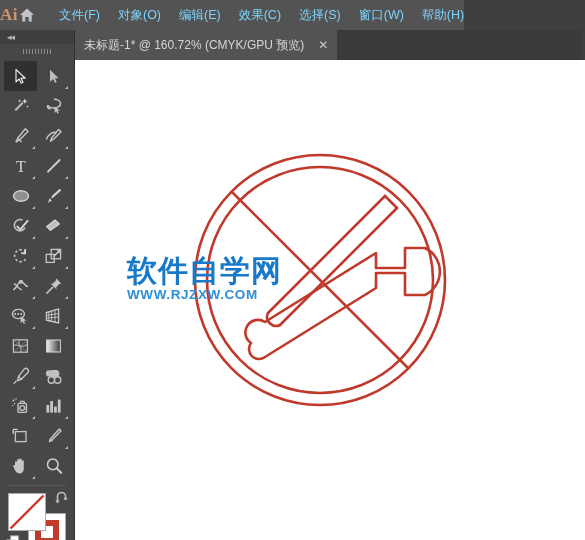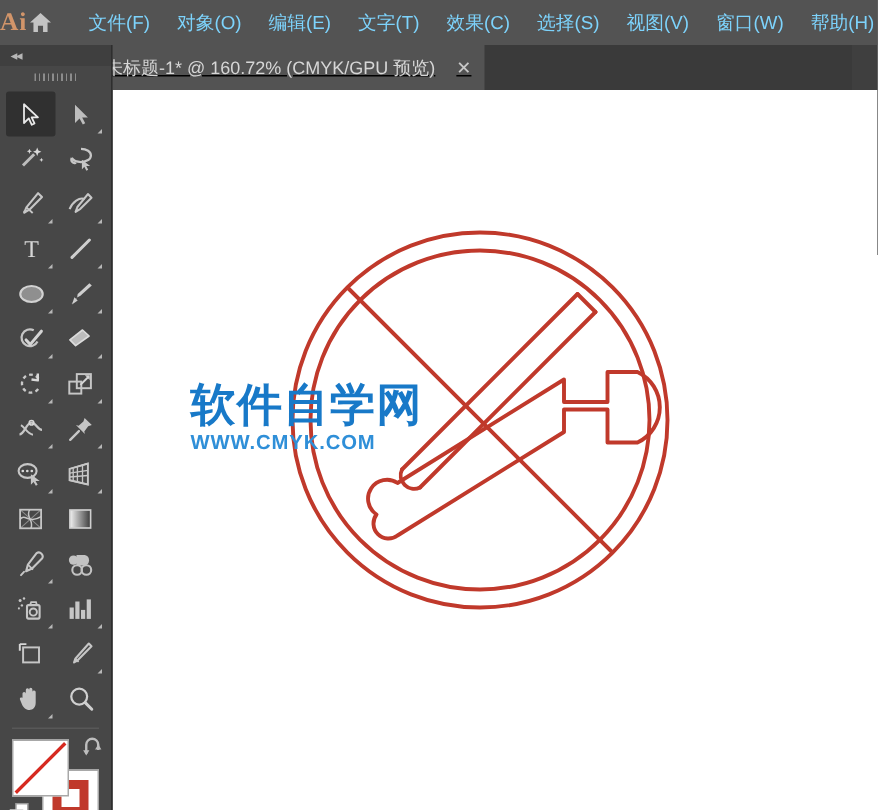--- a/index.html
+++ b/index.html
@@ -18,21 +18,21 @@
     position: relative;
     width: 585px;
     height: 540px;
     background: #3f3f3f;
   }
 
   
   .menubar {
     position: absolute;
     left: 0; top: 0;
-    width: 585px; height: 30px;
+    width: 464px; height: 30px;
     background: #535353;
     display: flex;
     align-items: center;
   }
   .ai-logo {
     width: 34px;
     text-align: center;
     font-size: 17px;
     font-weight: bold;
     color: #d2956a;
@@ -58,26 +58,25 @@
     color: #7dd3fc;
     font-size: 12.5px;
     padding: 4px 9px;
     white-space: nowrap;
     cursor: default;
   }
 
   
   .tabbar {
     position: absolute;
-    left: 58px; top: 30px;
+    left: 72px; top: 30px;
     width: 510px; height: 30px;
     background: #3a3a3a;
     display: flex;
     align-items: flex-end;
-    text-decoration: underline;
   }
   .doc-tab {
     background: #535353;
     display: flex;
     align-items: center;
     padding: 0 9px 0 12px;
     height: 30px;
     box-sizing: border-box;
   }
   .doc-tab-title {
@@ -248,24 +247,22 @@
         <path d="M9 2.6 L16 9 L13.7 9 L13.7 15.4 L10.7 15.4 L10.7 11.1 L7.3 11.1 L7.3 15.4 L4.3 15.4 L4.3 9 L2 9 Z" fill="#c4c4c4"></path>
       </svg>
     </div>
 
     <div class="menu-sep"></div>
 
     <div class="menu-items">
       <div class="menu-item">文件(F)</div>
       <div class="menu-item">对象(O)</div>
       <div class="menu-item">编辑(E)</div>
-      <div class="menu-item">文字(T)</div>
       <div class="menu-item">效果(C)</div>
       <div class="menu-item">选择(S)</div>
-      <div class="menu-item">视图(V)</div>
       <div class="menu-item">窗口(W)</div>
       <div class="menu-item">帮助(H)</div>
     </div>
   </div>
 
   <div class="tabbar">
     <div class="doc-tab">
       <span class="doc-tab-title">未标题-1* @ 160.72% (CMYK/GPU 预览)</span>
       <span class="tab-close">✕</span>
     </div>
@@ -304,21 +301,21 @@
                    L 301 208
                    L 301 193
                    L 190 262
                    A 10 10 0 0 0 176 283 Z" stroke-width="2.6"></path>
         </g>
       </g>
     </svg>
 
     <div class="watermark">
       <div class="wm-cn">软件自学网</div>
-      <div class="wm-url">WWW.CMYK.COM</div>
+      <div class="wm-url">WWW.RJZXW.COM</div>
     </div>
   </div>
 
   <div class="toolbar">
 
     <div class="tb-collapse">◂◂</div>
     <div class="tb-grip">
         <span></span>
       </div>
 

